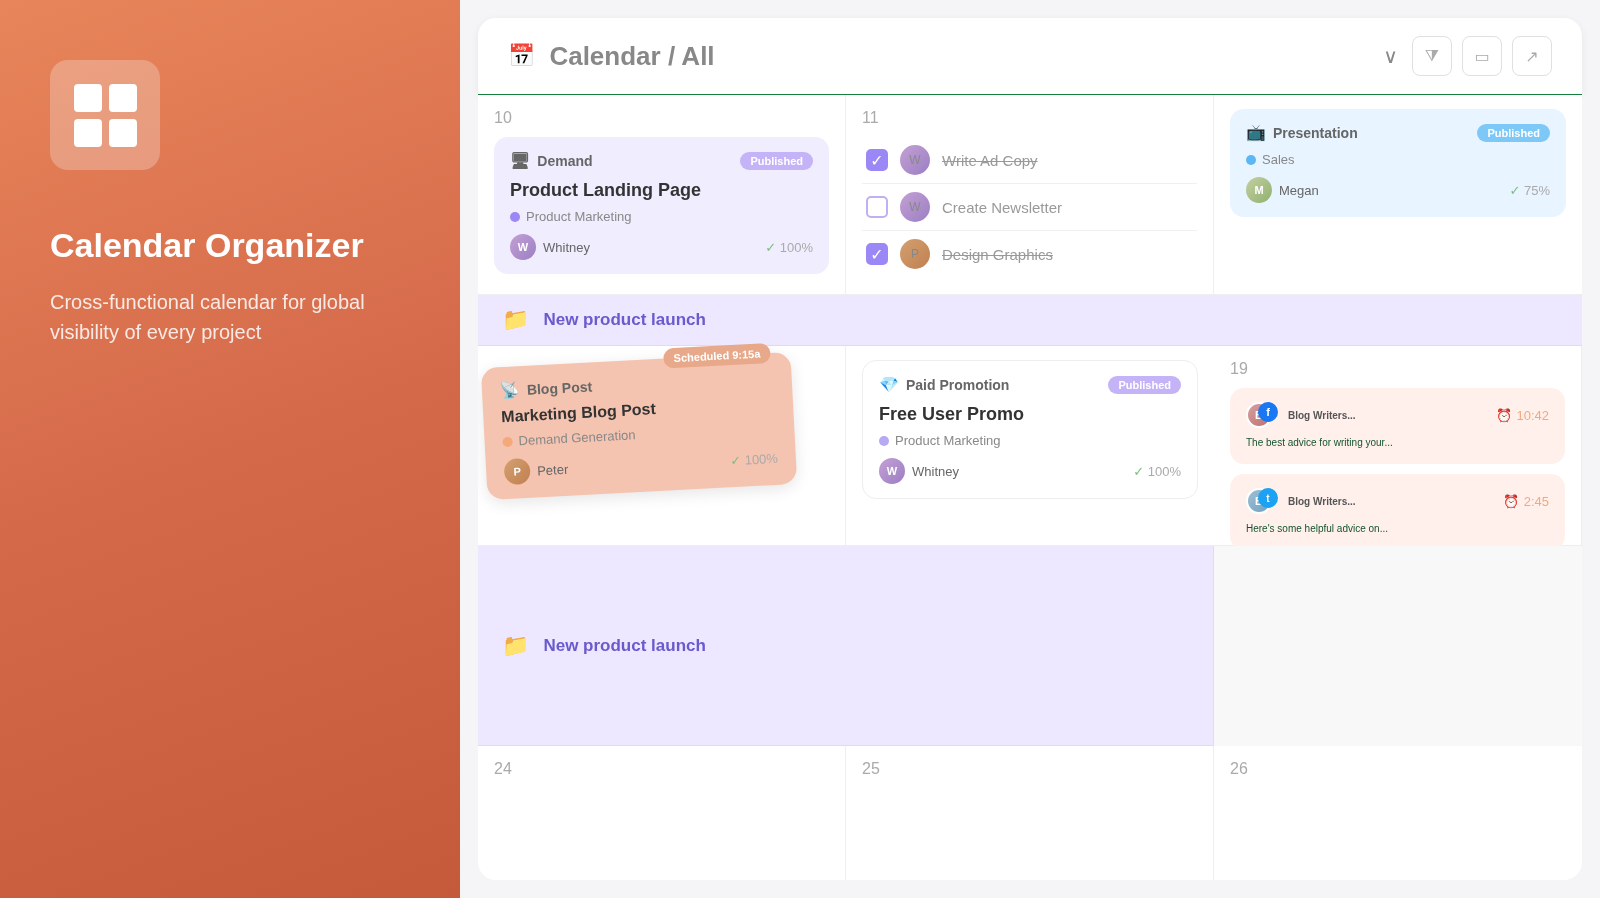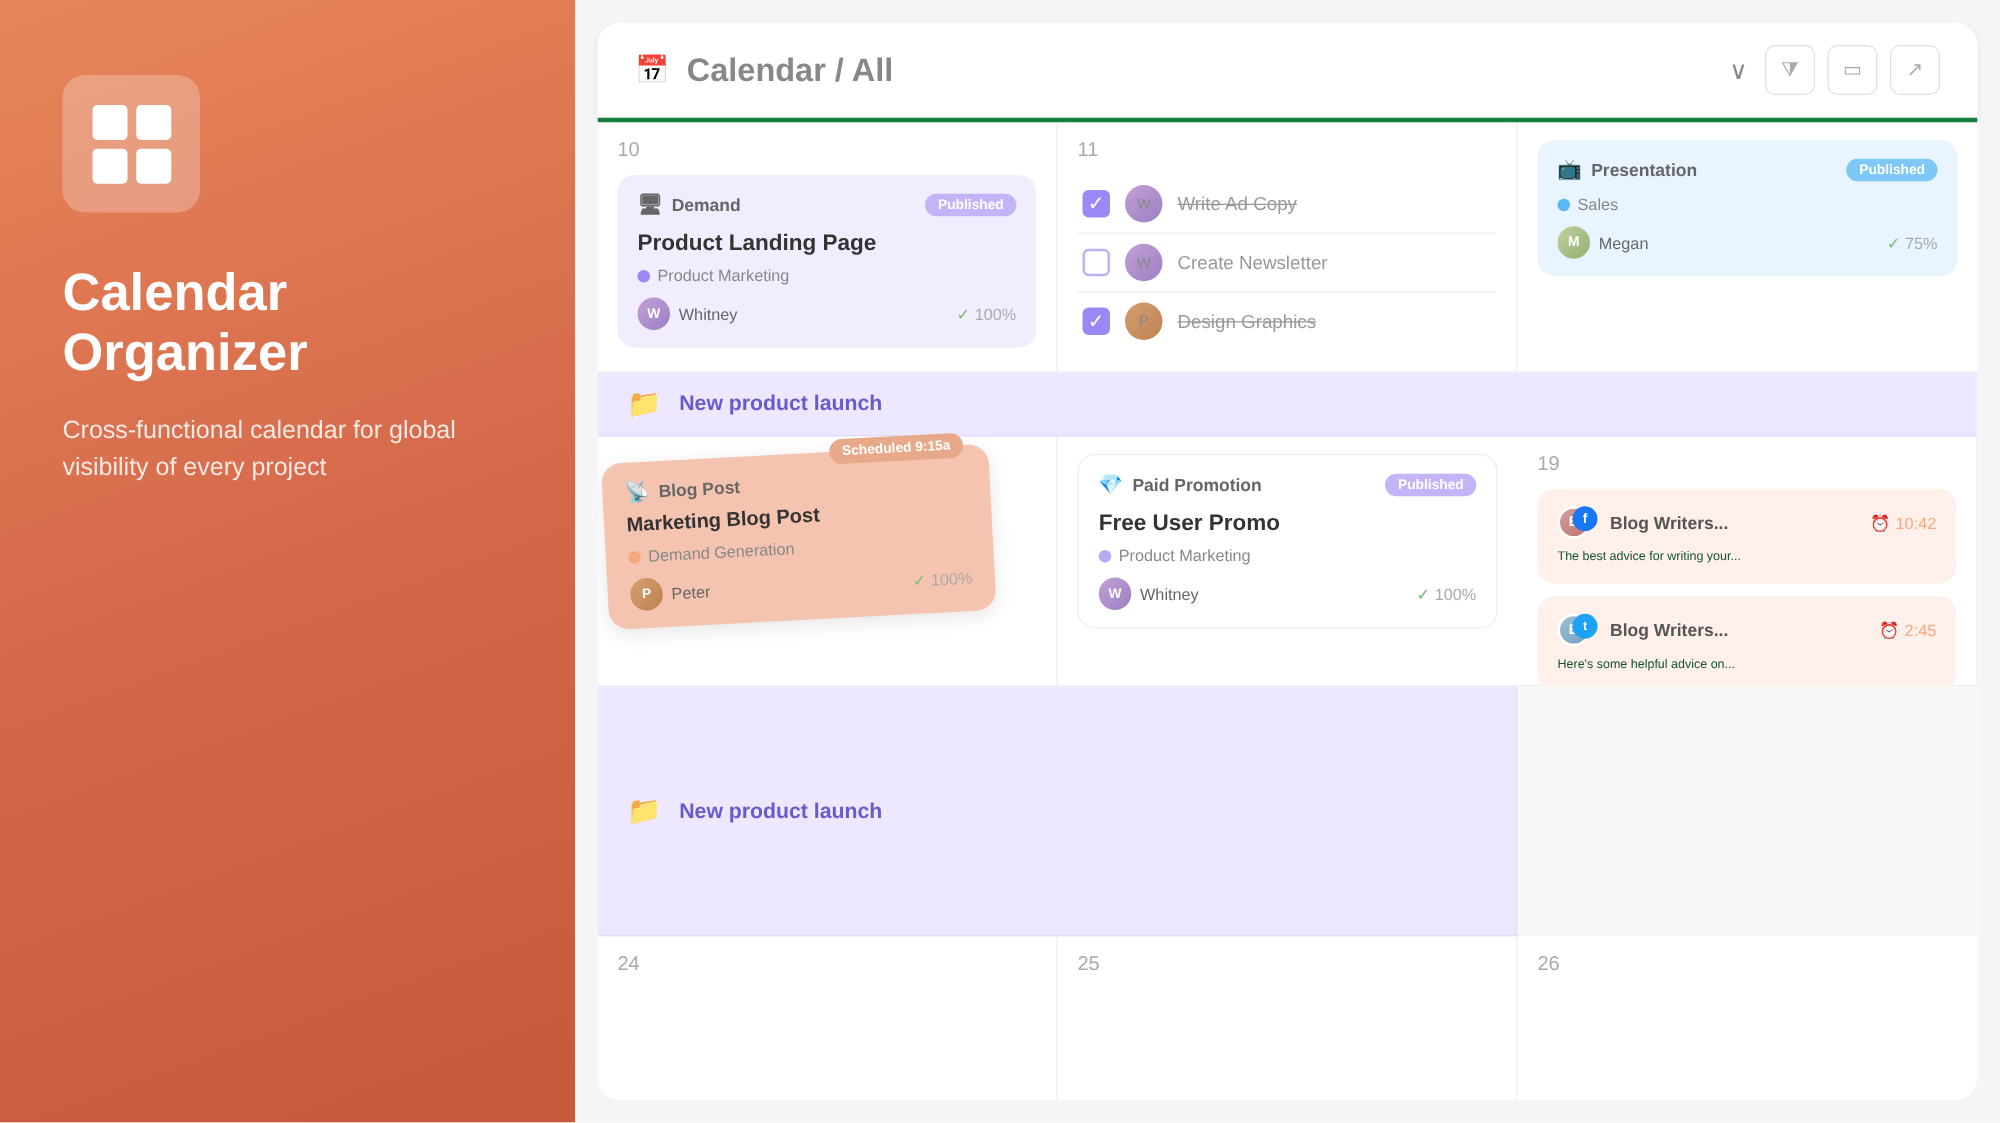--- a/index.html
+++ b/index.html
@@ -31,24 +31,25 @@
       gap: 7px;
     }
     .logo-grid div {
       width: 28px;
       height: 28px;
       background: white;
       border-radius: 4px;
     }
     .sidebar-title {
       color: white;
-      font-size: 42px;
+      font-size: 34px;
       font-weight: 800;
       line-height: 1.15;
       margin-bottom: 22px;
+      margin-top: 16px;
     }
     .sidebar-desc {
       color: rgba(255,255,255,0.85);
       font-size: 20px;
       line-height: 1.5;
       font-weight: 400;
     }
 
     
     .main {
@@ -102,21 +103,21 @@
     
     .calendar {
       flex: 1;
       margin: 0 18px 18px 18px;
       background: white;
       border-radius: 0 0 18px 18px;
       overflow: hidden;
       display: grid;
       grid-template-columns: 1fr 1fr 1fr;
       grid-template-rows: auto auto auto auto;
-      border-top: 4px solid #15803d;
+      border-top: 1px solid #15803d;
     }
 
     .cal-cell {
       border-right: 1px solid #eee;
       border-bottom: 1px solid #eee;
       padding: 14px 16px;
       min-height: 200px;
       position: relative;
     }
     .cal-cell:nth-child(3n) { border-right: none; }
@@ -312,21 +313,21 @@
     .social-header {
       display: flex;
       align-items: center;
       gap: 10px;
       margin-bottom: 8px;
     }
     .social-avatars {
       display: flex;
     }
     .social-avatars .avatar { margin-right: -8px; border: 2px solid white; }
-    .social-name { font-size: 14px; font-weight: 600; color: #555; flex: 1; }
+    .social-name { font-size: 10px; font-weight: 600; color: #555; flex: 1; }
     .social-time { font-size: 13px; color: #f5a87b; display: flex; align-items: center; gap: 4px; }
     .social-text { font-size: 10px; color: #14532d; line-height: 1.4; }
     .fb-icon { background: #1877f2; color: white; border-radius: 50%; width: 20px; height: 20px; display: flex; align-items: center; justify-content: center; font-size: 11px; font-weight: 700; }
     .tw-icon { background: #1da1f2; color: white; border-radius: 50%; width: 20px; height: 20px; display: flex; align-items: center; justify-content: center; font-size: 10px; font-weight: 700; }
 
     
     .av-whitney { background: linear-gradient(135deg, #c4a0d4, #9b7fc4); }
     .av-peter { background: linear-gradient(135deg, #d4a070, #c08050); }
     .av-megan { background: linear-gradient(135deg, #c4d0a0, #90b070); }
     .av-blog1 { background: linear-gradient(135deg, #d4a0a0, #c07070); }

